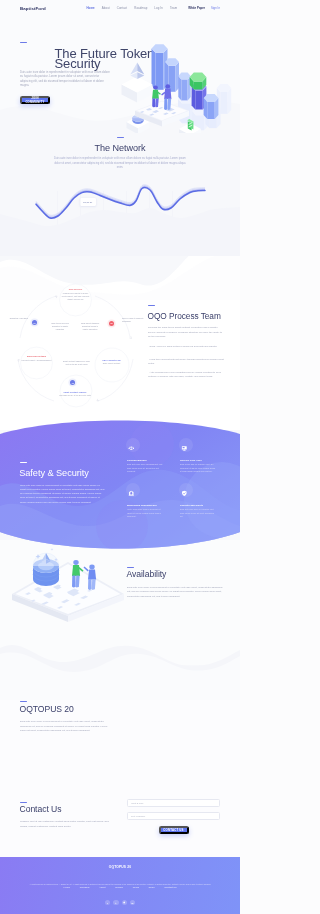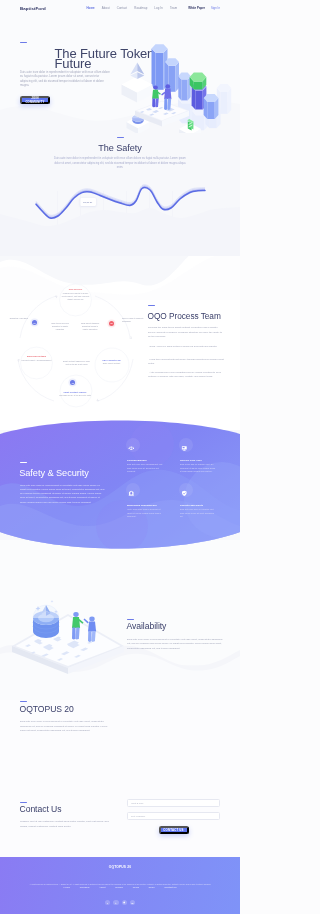--- a/index.html
+++ b/index.html
@@ -104,21 +104,21 @@
     <div class="navright">
       <a class="wp">White Paper</a>
       <a class="si">Sign In</a>
     </div>
   </div>
 
   <div class="hero">
     <div class="dash" style="position:absolute;left:20px;top:26px;"></div>
     <div class="h1" style="position:absolute;left:19.5px;top:32.6px;width:125px;">
       <div>The Future Token</div>
-      <div>Future</div>
+      <div>Security</div>
     </div>
     <div class="lede" style="position:absolute;left:20px;top:53.5px;width:92px;">Duis aute irure dolor in reprehenderit in voluptate velit esse cillum dolore eu fugiat nulla pariatur. Lorem ipsum dolor sit amet, consectetur adipiscing elit, sed do eiusmod tempor incididunt ut labore et dolore magna.</div>
     <button class="btn" style="position:absolute;left:20px;top:80px;width:30px;height:8px;">JOIN COMMUNITY</button>
 
     <svg style="position:absolute;left:108px;top:2px;" width="134" height="115" viewBox="0 0 134 115">
       <defs>
         <linearGradient id="hx1" x1="0" y1="0" x2="0.4" y2="1">
           <stop offset="0%" stop-color="#a7bdfb"></stop>
             <stop offset="100%" stop-color="#6f8cf2"></stop>
         </linearGradient>
@@ -265,21 +265,21 @@
  <path d="M57.1 70.6 L62.5 70.6 L63.4 81.0 L56.2 81.0 Z" fill="#6f6fe8"></path>
  <path d="M56.4 80.6 L59.3 80.6 L59.5 91.5 L57.1 92.0 L56.1 90.9 Z" fill="#7e9af4"></path>
  <path d="M60.0 80.6 L63.2 80.6 L62.4 91.5 L60.0 92.0 L59.6 90.4 Z" fill="#8fa9f6"></path>
  <path d="M56.5 73.8 L53.1 76.6 L54.0 77.6 L57.4 75.1 Z" fill="#6f6fe8"></path>
 </g>
 </svg>
   </div>
 
   <div class="sec" style="top:131px;height:125px;">
     <div class="dash" style="position:absolute;left:116.5px;top:5.5px;"></div>
-    <div class="h2" style="position:absolute;left:0;top:12.5px;width:240px;text-align:center;">The Safety</div>
+    <div class="h2" style="position:absolute;left:0;top:12.5px;width:240px;text-align:center;">The Network</div>
     <div class="sub" style="position:absolute;left:54px;top:26px;width:132px;text-align:center;">Duis aute irure dolor in reprehenderit in voluptate velit esse cillum dolore eu fugiat nulla pariatur. Lorem ipsum dolor sit amet, consectetur adipiscing elit, sed do eiusmod tempor incididunt ut labore et dolore magna aliqua enim.</div>
     <div style="position:absolute;left:79.5px;top:67px;width:16.5px;height:7.5px;background:#fff;border-radius:1.2px;box-shadow:0 .6px 2px rgba(80,95,180,.16);display:flex;align-items:center;justify-content:center;">
       <span style="font-size:2.2px;color:#7d86b5;letter-spacing:.05px;">$2,25.27</span>
     </div>
     <div style="position:absolute;left:0;top:106px;width:240px;">
       <span style="position:absolute;left:50px;width:15px;text-align:center;font-size:2.1px;color:#b0b4c6;">Jun</span>
       <span style="position:absolute;left:73px;width:15px;text-align:center;font-size:2.1px;color:#8b93d8;font-weight:700;">Jul</span>
       <span style="position:absolute;left:96px;width:15px;text-align:center;font-size:2.1px;color:#b0b4c6;">Aug</span>
       <span style="position:absolute;left:119px;width:15px;text-align:center;font-size:2.1px;color:#b0b4c6;">Sep</span>
       <span style="position:absolute;left:142px;width:15px;text-align:center;font-size:2.1px;color:#b0b4c6;">Oct</span>
@@ -432,21 +432,21 @@
         <svg viewBox="0 0 18 18" width="6.6" height="6.6">
             <path d="M9 1.8 L15.2 4.2 v5 c0 3.4 -2.7 5.8 -6.2 7 C5.5 15 2.8 12.6 2.8 9.2 V4.2 Z" fill="#fff"></path>
             <path d="M6.3 9.2 l1.9 1.9 l3.6 -3.8" stroke="#8185f4" stroke-width="1.5" fill="none" stroke-linecap="round"></path>
           </svg>
       </div>
       <div class="sctitle">Security and Safety</div>
       <div class="sctext">Duis aute irure dolor in voluptate velit esse cillum dolore sit amet adipiscing elit.</div>
     </div>
   </div>
 
-  <div class="sec" style="top:588px;height:110px;padding-left:12px;">
+  <div class="sec" style="top:536px;height:110px;padding-left:12px;">
     <svg style="position:absolute;left:8px;top:-2px;" width="125" height="105" viewBox="0 0 125 105">
 <g>
  <path d="M60,28 L116,60 L60,82 L4,60 Z" fill="#eceff7"></path>
  <path d="M4,60 L60,82 L60,88 L4,66 Z" fill="#e4e8f2"></path>
  <path d="M60,82 L116,60 L116,66 L60,88 Z" fill="#f3f5fb"></path>
  <path d="M60,30 L112.5,60 L60,80 L7.5,60 Z" fill="#fcfdff"></path>
 </g>
 <g fill="#c6d4f3" opacity=".55">
  <path d="M26,55 l4,-1.9 l3.6,1.1 l-1.1,1.7 l2.4,1.1 l-3.2,1.5 l-4.4,-2.2 z"></path>
  <path d="M35,61 l6.2,-3.1 l3.2,1.4 l-1.2,1.5 l2.6,1.3 l-4.6,2.3 l-4.6,-2.2 z"></path>

